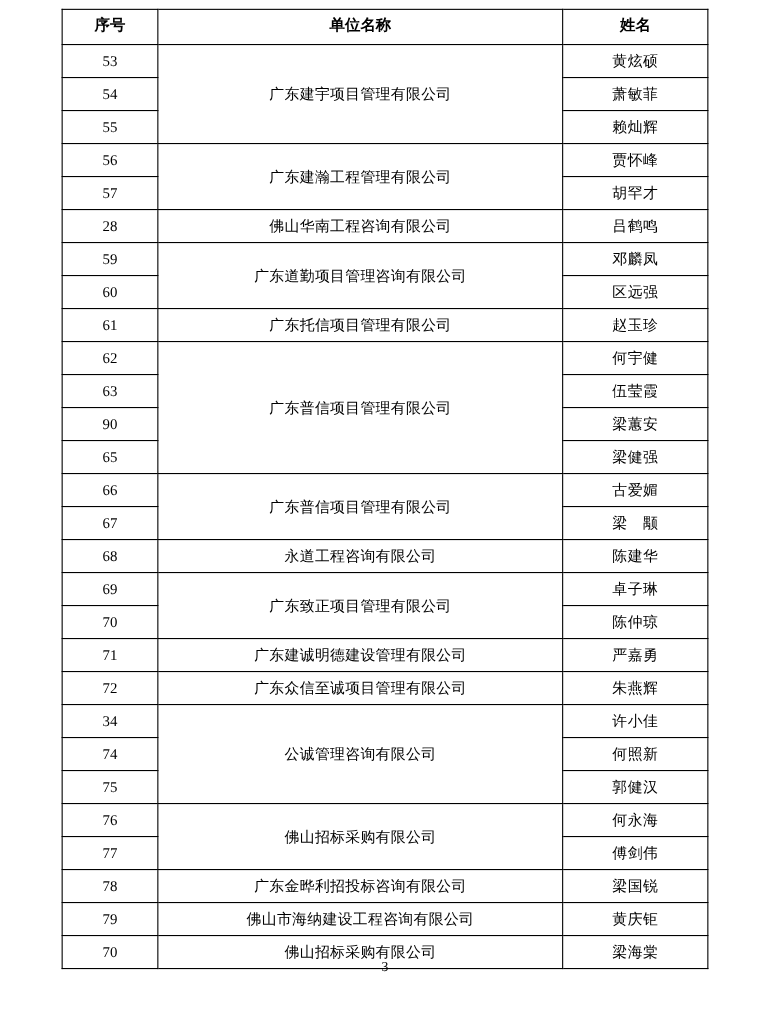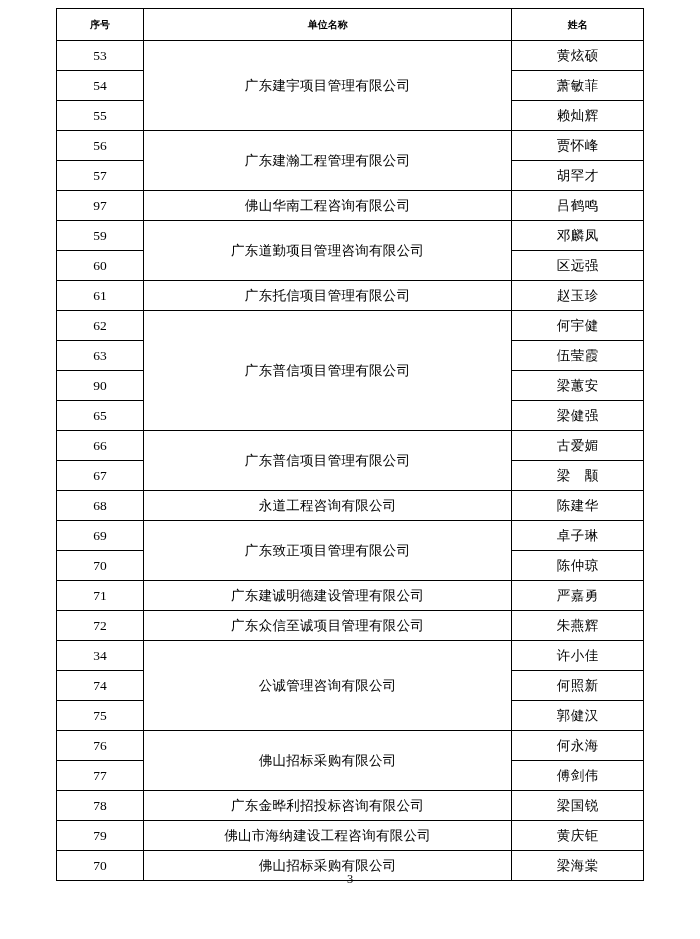--- a/index.html
+++ b/index.html
@@ -32,21 +32,21 @@
     text-align: center;
     vertical-align: middle;
     font-size: 13.5px;
     font-weight: normal;
     padding: 0;
     height: 29px;
     line-height: 1.15;
   }
   table.doc-table th {
     font-weight: bold;
-    font-size: 10px;
+    font-size: 14px;
     height: 31px;
   }
   col.col-seq { width: 78px; }
   col.col-unit { width: 330px; }
   col.col-name { width: 118px; }
   .cell-seq { font-size: 13.5px; }
   .cell-unit { font-size: 13.5px; letter-spacing: 0.3px; }
   .cell-name { font-size: 13.5px; letter-spacing: 0.5px; }
   .page-number {
     position: absolute;
@@ -92,21 +92,21 @@
         <tr>
           <td class="cell-seq">56</td>
           <td class="cell-unit" rowspan="2">广东建瀚工程管理有限公司</td>
           <td class="cell-name">贾怀峰</td>
         </tr>
         <tr>
           <td class="cell-seq">57</td>
           <td class="cell-name">胡罕才</td>
         </tr>
         <tr>
-          <td class="cell-seq">97</td>
+          <td class="cell-seq">28</td>
           <td class="cell-unit">佛山华南工程咨询有限公司</td>
           <td class="cell-name">吕鹤鸣</td>
         </tr>
         <tr>
           <td class="cell-seq">59</td>
           <td class="cell-unit" rowspan="2">广东道勤项目管理咨询有限公司</td>
           <td class="cell-name">邓麟凤</td>
         </tr>
         <tr>
           <td class="cell-seq">60</td>

